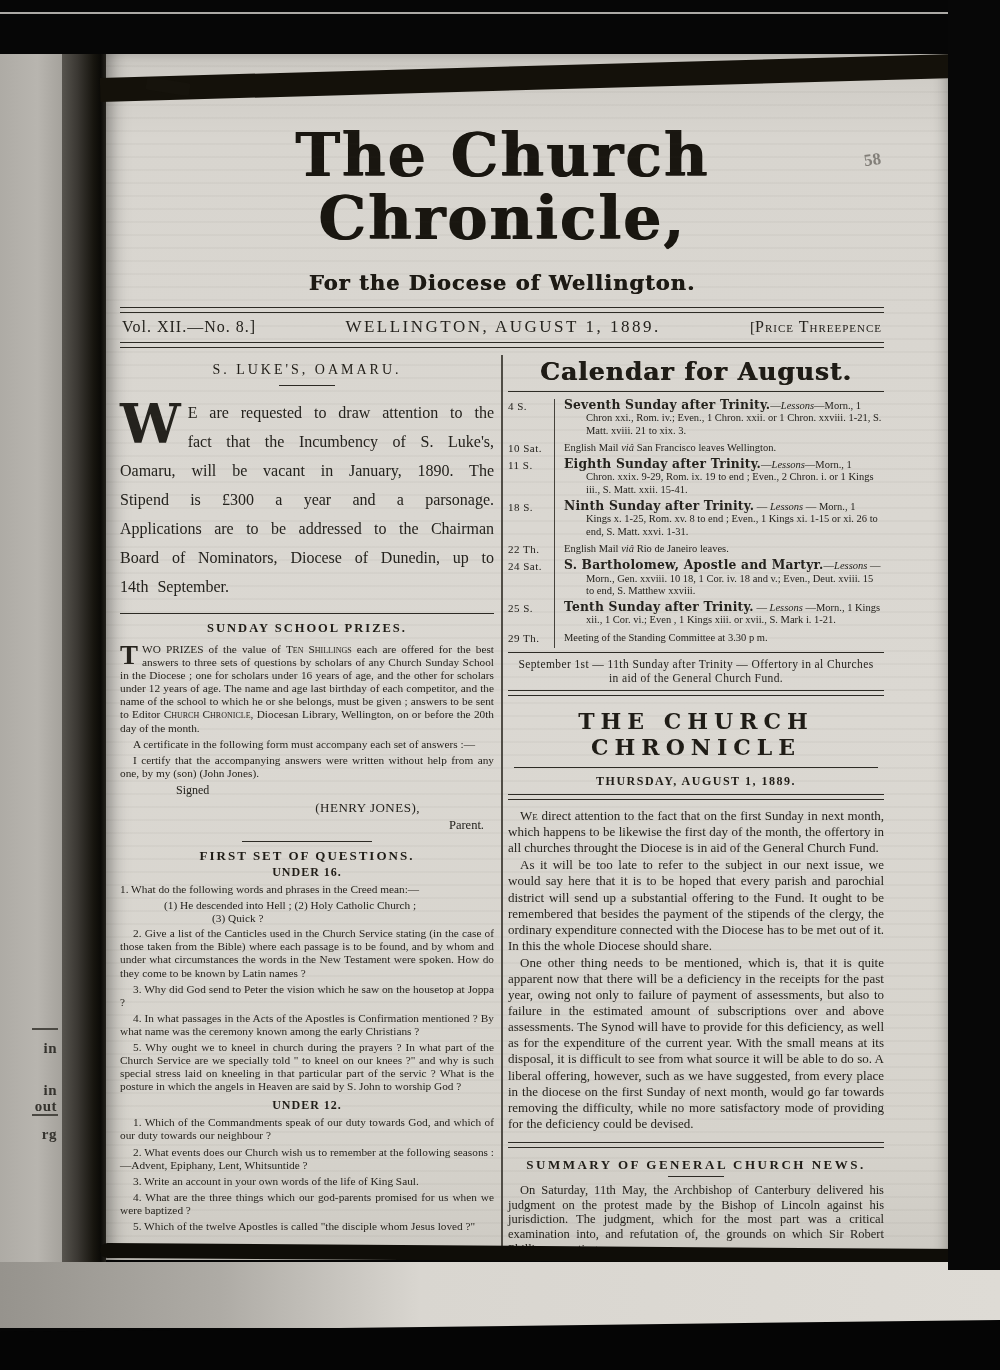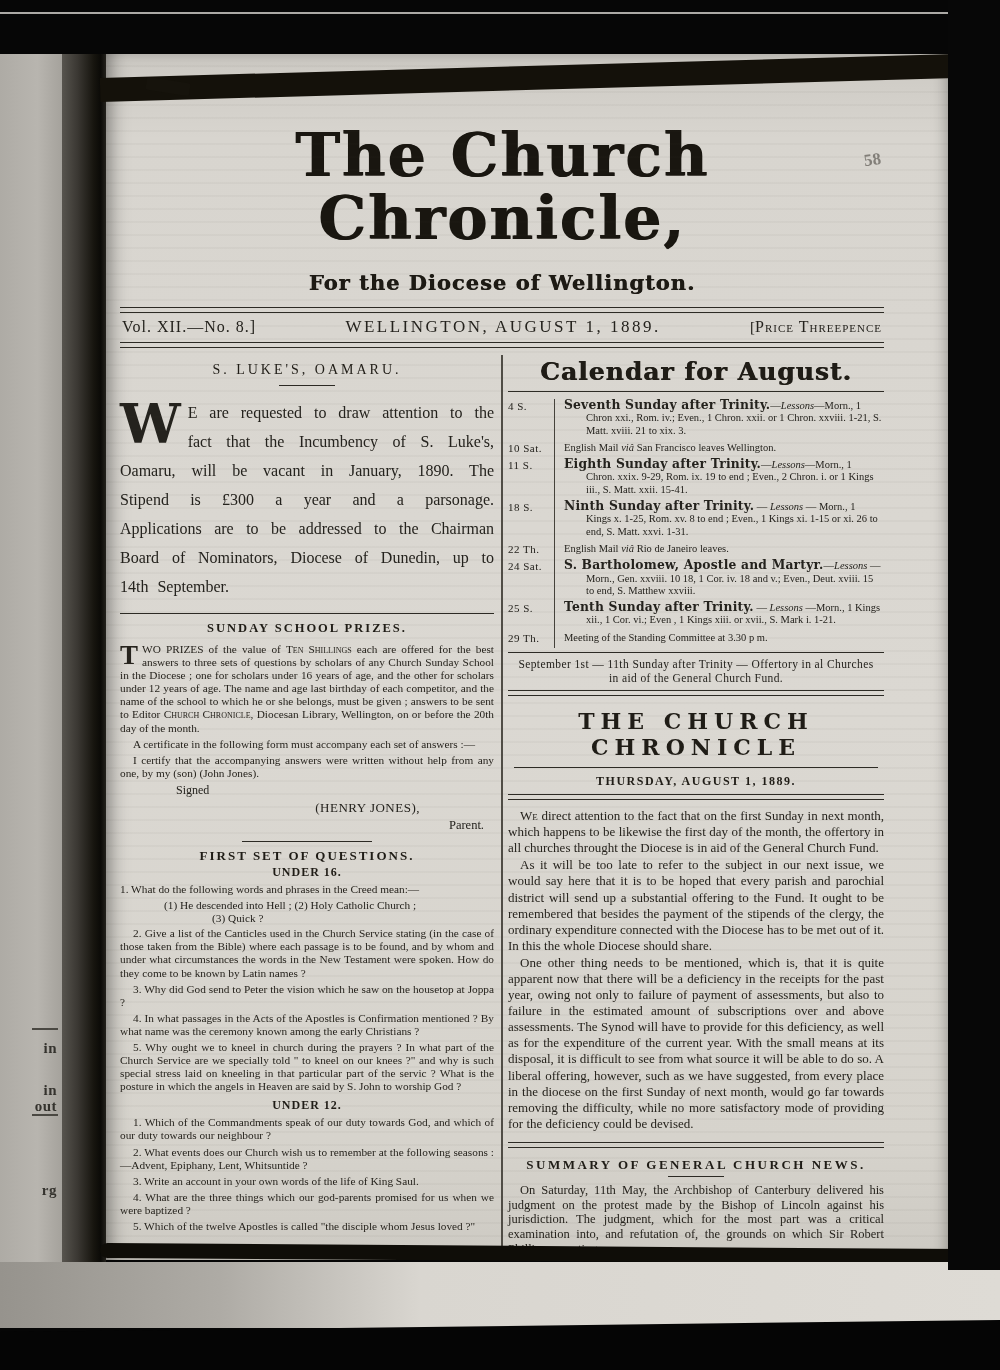--- a/index.html
+++ b/index.html
@@ -92,21 +92,21 @@
 <body>
 
 <div class="top-edge-line"></div>
 
 <div class="prev-page">
   <div class="prev-rule" style="top:974px"></div>
   <div class="prev-frag" style="top:986px">in</div>
   <div class="prev-frag" style="top:1044px">out</div>
   <div class="prev-frag" style="top:1028px">in</div>
   <div class="prev-rule" style="top:1060px"></div>
-  <div class="prev-frag" style="top:1128px">rg</div>
+  <div class="prev-frag" style="top:1072px">rg</div>
 </div>
 
 <div class="gutter"></div>
 
 <div class="paper">
   <div class="ghost-58">58</div>
 
   <div class="content">
 
     <h1 class="masthead-title">The Church Chronicle,</h1>

